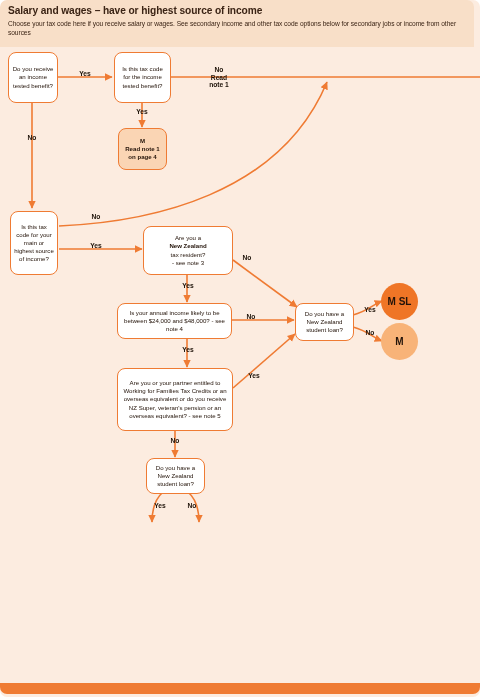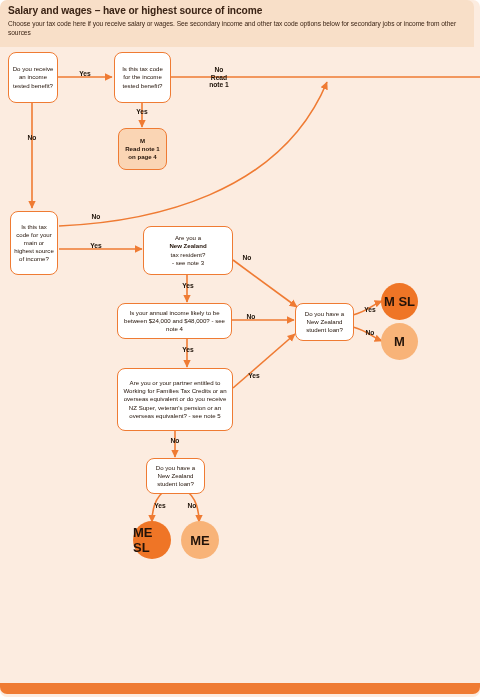--- a/index.html
+++ b/index.html
@@ -87,21 +87,22 @@
     background: #fad5b4;
   }
   .node b { font-weight: bold; }
   .circle {
     position: absolute;
     box-sizing: border-box;
     border-radius: 50%;
     display: flex;
     align-items: center;
     justify-content: center;
-    font-size: 13px;
+    text-align: center;
+    font-size: 10px;
     font-weight: bold;
     color: #231309;
   }
   .circle.dark { background: #ef7526; }
   .circle.light { background: #f8b378; }
   .edge-label {
     position: absolute;
     font-size: 6.7px;
     font-weight: bold;
     color: #1d1208;
@@ -181,22 +182,20 @@
   <div class="node" style="left:117px; top:303px; width:115px; height:36px;">Is your annual income likely to be between $24,000 and $48,000? - see note 4</div>
 
   <div class="node" style="left:117px; top:368px; width:116px; height:63px;">Are you or your partner entitled to Working for Families Tax Credits or an overseas equivalent or do you receive NZ Super, veteran's pension or an overseas equivalent? - see note 5</div>
 
   <div class="node" style="left:295px; top:303px; width:59px;  height:38px;">Do you have a New Zealand student loan?</div>
 
   <div class="node" style="left:146px; top:458px; width:59px;  height:36px;">Do you have a New Zealand student loan?</div>
 
   <div class="circle dark" style="left:381px; top:283px; width:37px; height:37px;">M SL</div>
   <div class="circle light" style="left:381px; top:323px; width:37px; height:37px;">M</div>
-  <div class="circle dark" style="left:133px; top:521px; width:38px; height:38px;">ME SL</div>
-  <div class="circle light" style="left:181px; top:521px; width:38px; height:38px;">ME</div>
 
   <div class="edge-label" style="left:70px;  top:70px;  width:30px;">Yes</div>
   <div class="edge-label" style="left:18px;  top:134px; width:28px;">No</div>
   <div class="edge-label" style="left:200px; top:66px;  width:38px;">No
 Read
 note 1</div>
   <div class="edge-label" style="left:128px; top:108px; width:28px;">Yes</div>
   <div class="edge-label" style="left:83px;  top:213px; width:26px;">No</div>
   <div class="edge-label" style="left:82px;  top:242px; width:28px;">Yes</div>
   <div class="edge-label" style="left:174px; top:282px; width:28px;">Yes</div>

